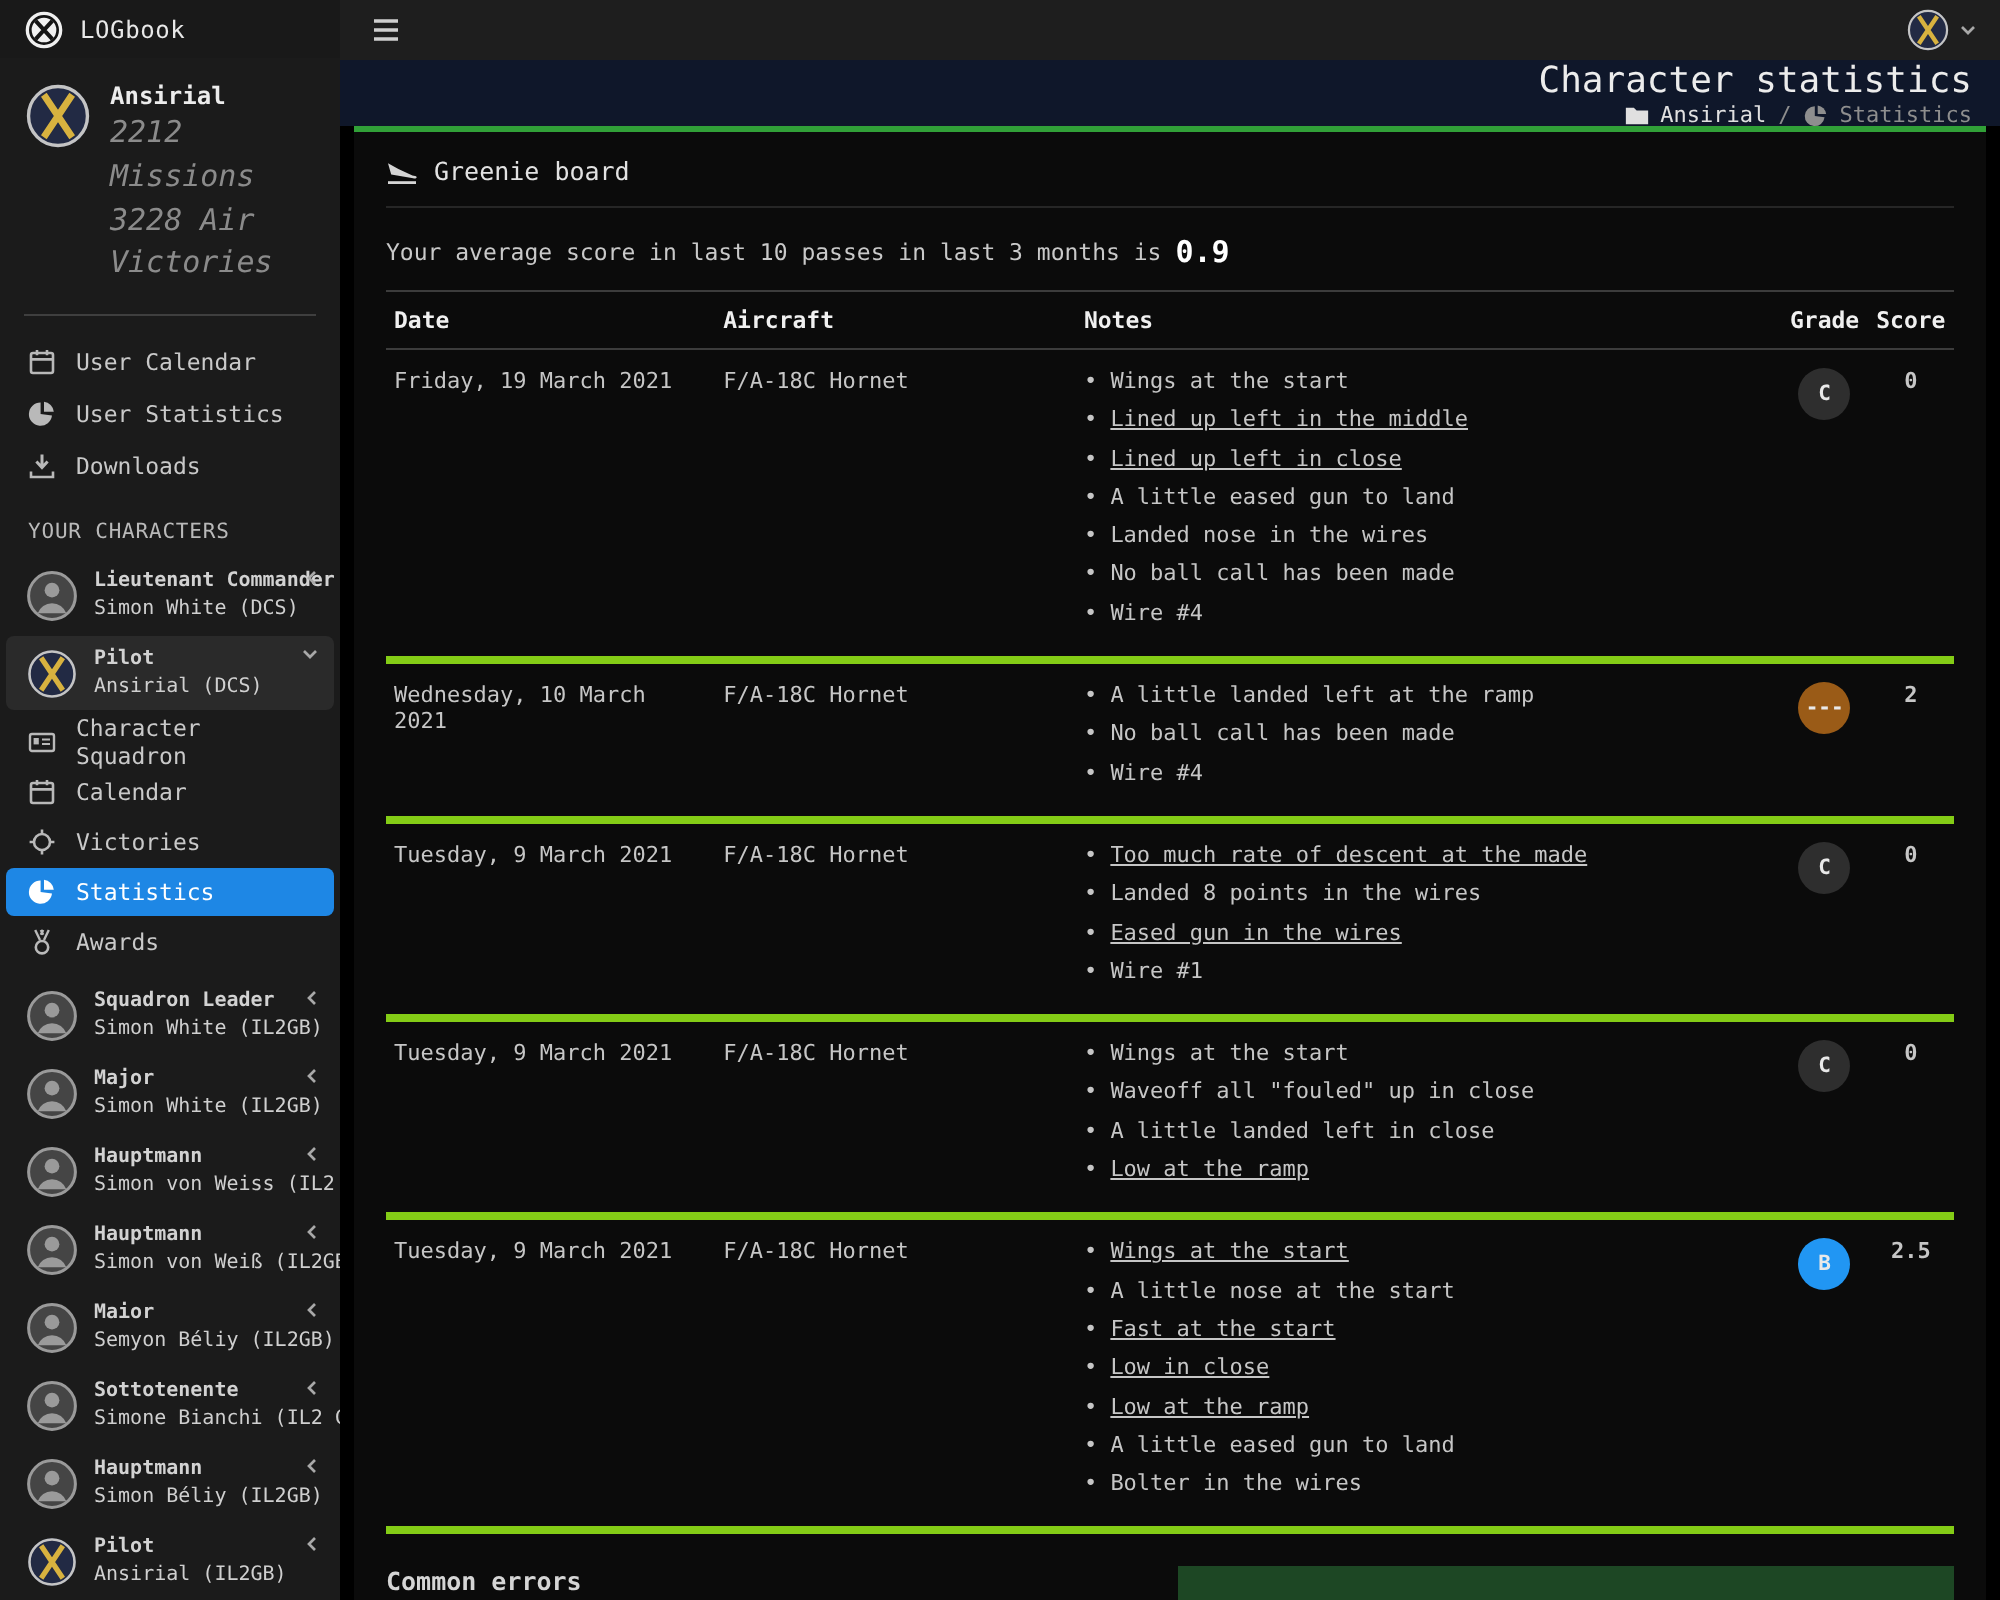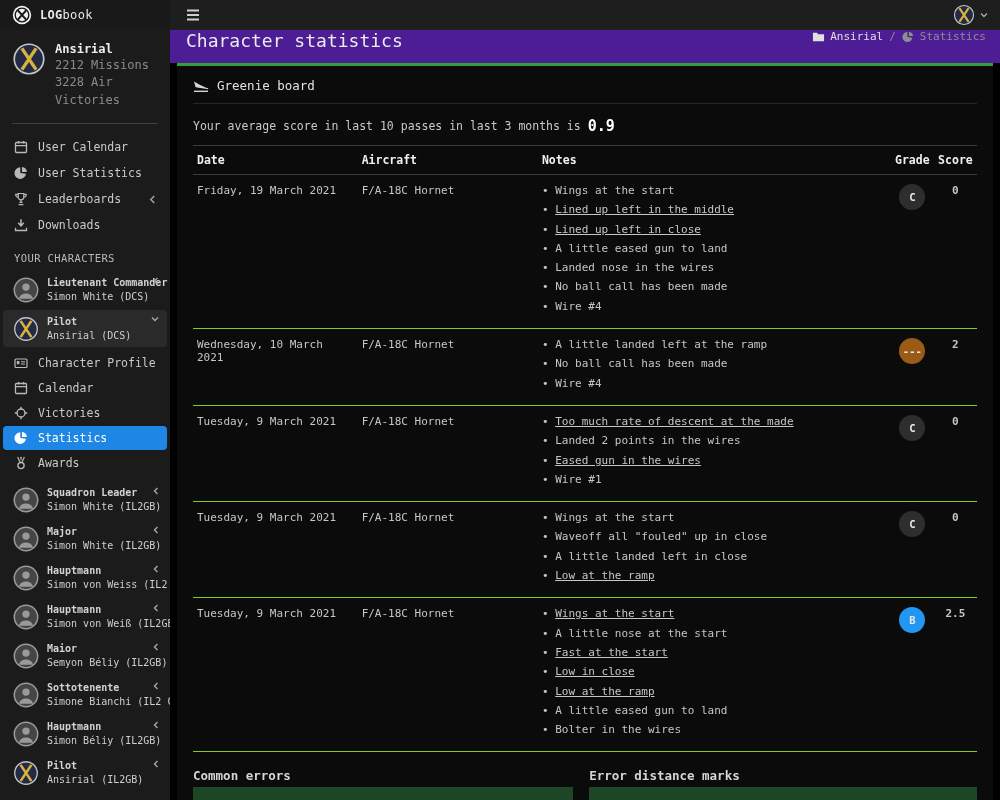--- a/index.html
+++ b/index.html
@@ -5,25 +5,25 @@
   * { margin:0; padding:0; box-sizing:border-box; }
   html,body { width:1000px; height:800px; overflow:hidden; background:#000; }
   body { font-family:"DejaVu Sans Mono","Liberation Mono",monospace; color:#c9c9c9; }
   .app { display:flex; width:1000px; height:800px; }
 
   
   .sidebar { width:170px; min-width:170px; background:#1b1b1b; height:800px; overflow:hidden; display:flex; flex-direction:column; }
   .brand { height:30px; display:flex; align-items:center; gap:8px; padding:0 12px; background:#191919; cursor:pointer; }
   .logo-circle { width:20px; height:20px; display:inline-flex; }
   .brand-text { font-size:12px; color:#e8e8e8; letter-spacing:.3px; }
-  .brand-text b { font-weight:bold; }
+  .brand-text b { font-weight:normal; }
   .user-panel { display:flex; gap:9px; padding:12px 12px 10px; align-items:flex-start; }
   .user-panel .avatar { width:34px; height:34px; flex:none; }
   .user-name { font-size:12px; font-weight:bold; color:#ececec; line-height:1.25; }
-  .user-stat { font-size:12px; color:#8b8b8b; line-height:1.45; }
+  .user-stat { font-size:15px; color:#8b8b8b; line-height:1.45;font-style:italic; }
   .side-divider { border:none; border-top:1px solid #3f3f3f; margin:4px 12px 6px; }
   .menu { padding:4px 0; }
   .menu-item { display:flex; align-items:center; gap:10px; height:26px; padding:0 14px; font-size:11.5px; color:#c9c9c9; cursor:pointer; }
   .mi-icon { width:14px; height:14px; color:#b9b9b9; display:inline-flex; flex:none; }
   .chev { display:inline-flex; color:#a8a8a8; }
   .chev.right { margin-left:auto; }
   .chars-label { font-size:10.5px; color:#b9b9b9; letter-spacing:.4px; margin:10px 14px 6px; font-weight:normal; }
   .char-row { display:flex; gap:8px; padding:5px 8px 5px 10px; margin:1px 3px; align-items:flex-start; border-radius:4px; cursor:pointer; position:relative; }
   .char-row .avatar { width:26px; height:26px; flex:none; margin-top:1px; }
   .char-text { display:flex; flex-direction:column; min-width:0; }
@@ -38,40 +38,40 @@
   .sub-item { display:flex; align-items:center; gap:10px; height:24px; margin:1px 3px; padding:0 11px; font-size:11.5px; color:#c9c9c9; border-radius:4px; cursor:pointer; }
   .sub-item.active { background:#1e87e5; color:#fff; }
   .sub-item.active .mi-icon { color:#fff; }
 
   
   .main { flex:1; display:flex; flex-direction:column; min-width:0; }
   .topbar { height:30px; background:#1e1e1e; display:flex; align-items:center; padding:0 12px 0 16px; }
   .hamburger { width:15px; height:12px; color:#cfcfcf; cursor:pointer; display:inline-flex; }
   .topbar-right { margin-left:auto; display:flex; align-items:center; gap:5px; cursor:pointer; }
   .topbar-right .avatar { width:22px; height:22px; }
-  .page-head { height:33px; background:#4c1d95; display:flex; align-items:flex-start; padding:0 14px 0 16px; }
+  .page-head { height:33px; background:#0f172a; display:flex; align-items:flex-end; padding:0 14px 0 16px;flex-direction:column; }
   .page-title { font-size:18px; color:#ececec; font-weight:400; }
   .breadcrumb { margin-left:auto; display:flex; align-items:center; gap:6px; font-size:11px; }
   .crumb { display:flex; align-items:center; gap:5px; cursor:pointer; }
   .crumb .bc-icon { width:13px; height:12px; display:inline-flex; }
   .crumb.current { color:#8e8e8e; cursor:default; }
   .crumb:not(.current) { color:#e0e0e0; }
   .bc-sep { color:#8e8e8e; }
 
   .content { flex:1; padding:0 7px; overflow:hidden; }
   .card { background:#0b0b0b; border-top:3px solid #31a038; padding:12px 16px 16px; height:100%; }
   .card-title { display:flex; align-items:center; gap:8px; font-size:12.5px; color:#e2e2e2; padding-bottom:10px; border-bottom:1px solid #262626; }
   .gb-icon { width:16px; height:14px; color:#d5d5d5; display:inline-flex; }
   .avg-line { margin:13px 0 10px; font-size:11.5px; color:#c9c9c9; display:flex; align-items:center; gap:7px; }
   .avg-value { font-size:15px; font-weight:bold; color:#fff; }
 
   table.greenie { width:100%; border-collapse:collapse; }
   table.greenie thead th { font-size:11.5px; font-weight:bold; color:#f0f0f0; text-align:left; padding:7px 4px; border-top:1px solid #3c3c3c; border-bottom:1px solid #3c3c3c; }
   table.greenie thead th.c { text-align:center; }
-  table.greenie td { vertical-align:top; padding:9px 4px; border-bottom:1px solid #84cc16; font-size:11px; color:#c6c6c6; }
+  table.greenie td { vertical-align:top; padding:9px 4px; border-bottom:4px solid #84cc16; font-size:11px; color:#c6c6c6; }
   td.score-cell { font-size:13px; font-weight:bold; color:#fff; text-align:center; }
   td.grade-cell { text-align:center; }
   .grade-badge { display:inline-flex; align-items:center; justify-content:center; width:26px; height:26px; border-radius:50%; font-size:10.5px; font-weight:bold; color:#e9e9e9; }
   ul.notes { list-style:none; }
   ul.notes li { margin:0 0 5px; line-height:1.3; }
   ul.notes li::before { content:"• "; color:#c6c6c6; }
   ul.notes li span.u { text-decoration:underline; }
 
   .charts { display:grid; grid-template-columns:1fr 1.02fr; gap:16px; margin-top:16px; }
   .chart-title { font-size:12.5px; font-weight:bold; color:#d5d5d5; margin-bottom:4px; }
@@ -128,34 +128,20 @@
             <svg viewBox="0 0 14 14">
               <path d="M6.3 7V1.3A5.8 5.8 0 1 0 12 7.8z" fill="currentColor"></path>
               <path d="M8 .9V5.9L12.9 5.9A5.6 5.6 0 0 0 8 .9z" fill="currentColor"></path>
             </svg>
           </span>
         <span>User Statistics</span>
       </div>
       <div class="menu-item">
         <span class="mi-icon">
             <svg viewBox="0 0 14 14">
-              <path d="M4.2 1.5h5.6v3.6a2.8 2.8 0 0 1-5.6 0z" fill="none" stroke="currentColor" stroke-width="1.2"></path>
-              <path d="M4.2 2.4H1.7a2.4 2.4 0 0 0 2.6 2.8M9.8 2.4h2.5a2.4 2.4 0 0 1-2.6 2.8M7 8v2.2M4.6 12.6h4.8M5.4 10.4h3.2" fill="none" stroke="currentColor" stroke-width="1.2"></path>
-            </svg>
-          </span>
-        <span>Leaderboards</span>
-        <span class="chev right">
-            <svg width="7" height="9" viewBox="0 0 8 10">
-              <path d="M6 1 2 5l4 4" fill="none" stroke="currentColor" stroke-width="1.6"></path>
-            </svg>
-          </span>
-      </div>
-      <div class="menu-item">
-        <span class="mi-icon">
-            <svg viewBox="0 0 14 14">
               <path d="M7 1.2v6M4.2 4.8 7 7.8l2.8-3" fill="none" stroke="currentColor" stroke-width="1.5"></path>
               <path d="M1.5 9.8v2.7h11V9.8" fill="none" stroke="currentColor" stroke-width="1.3"></path>
             </svg>
           </span>
         <span>Downloads</span>
       </div>
     </nav>
 
     <div class="chars-label">YOUR CHARACTERS</div>
 
@@ -200,21 +186,21 @@
 
     <div class="char-submenu">
       <div class="sub-item">
         <span class="mi-icon">
             <svg viewBox="0 0 14 14">
               <rect x="1" y="3" width="12" height="8.5" rx="1" fill="none" stroke="currentColor" stroke-width="1.2"></rect>
               <rect x="2.8" y="5" width="2.6" height="3.2" fill="currentColor"></rect>
               <path d="M7 5.8h4M7 8h4" stroke="currentColor" stroke-width="1"></path>
             </svg>
           </span>
-        <span>Character Profile</span>
+        <span>Character Squadron</span>
       </div>
       <div class="sub-item">
         <span class="mi-icon">
             <svg viewBox="0 0 14 14">
               <rect x="1.5" y="2.5" width="11" height="10" rx="1" fill="none" stroke="currentColor" stroke-width="1.3"></rect>
               <path d="M1.5 5.7h11M4.5 1v2.6M9.5 1v2.6" stroke="currentColor" stroke-width="1.3" fill="none"></path>
             </svg>
           </span>
         <span>Calendar</span>
       </div>
@@ -541,21 +527,21 @@
               </tr>
 
               <tr>
                 <td>Tuesday, 9 March 2021</td>
                 <td>F/A-18C Hornet</td>
                 <td>
                   <ul class="notes">
 
                       <li><span class="u">Too much rate of descent at the made</span></li>
 
-                      <li><span>Landed 2 points in the wires</span></li>
+                      <li><span>Landed 8 points in the wires</span></li>
 
                       <li><span class="u">Eased gun in the wires</span></li>
 
                       <li><span>Wire #1</span></li>
 
                   </ul>
                 </td>
                 <td class="grade-cell">
                   <span class="grade-badge" style="background: rgb(46, 46, 46);">C</span>
                 </td>
@@ -618,21 +604,20 @@
         <div class="charts">
           <div class="chart">
             <div class="chart-title">Common errors</div>
             <div class="bars">
 
                 <div class="bar" style="width: 100%;"></div>
 
             </div>
           </div>
           <div class="chart tall">
-            <div class="chart-title">Error distance marks</div>
             <div class="bars">
 
                 <div class="bar" style="width: 100%;"></div>
 
             </div>
           </div>
         </div>
 
       </div>
     </div>

